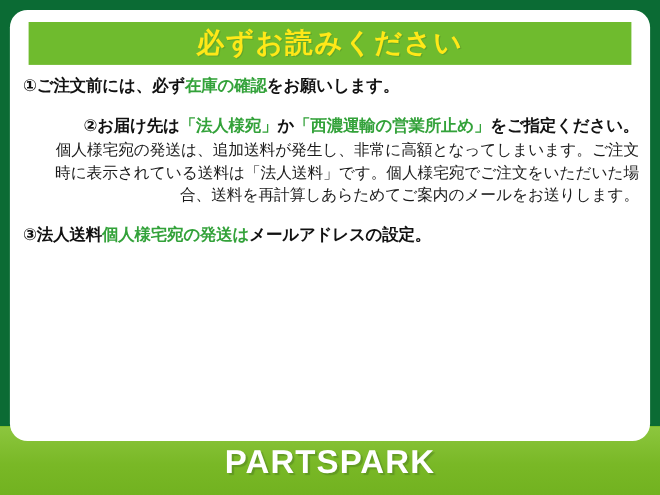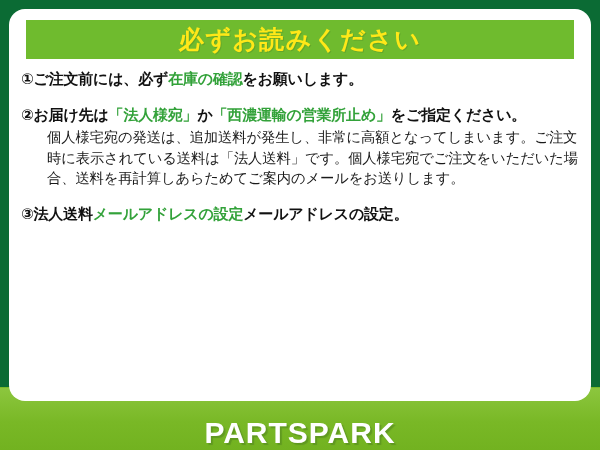--- a/index.html
+++ b/index.html
@@ -103,27 +103,27 @@
     display: block;
     margin-left: 26px;
     margin-top: 3px;
     font-size: 14.3px;
     color: #1a1a1a;
     line-height: 1.45;
     letter-spacing: -0.1px;
   }
 
   .item-1 { margin-top: 2px; }
-  .item-2 { margin-top: 16px; }
+  .item-2 { margin-top: 16px; text-align: right; }
   .item-3 { margin-top: 15px; }
 
   .brand {
     position: absolute;
     left: 0;
-    bottom: 0;
+    bottom: 12px;
     width: 600px;
     text-align: center;
     font-size: 30px;
     font-weight: bold;
     color: #ffffff;
     letter-spacing: 1px;
     text-shadow: 2px 2px 1px rgba(70,120,30,0.45);
   }
 </style>
 </head>
@@ -145,21 +145,21 @@
       <div class="item item-1">
         <span class="item-head"><span>①</span><span>ご注文前には、必ず</span><span class="hl">在庫の確認</span><span>をお願いします。</span></span>
       </div>
 
       <div class="item item-2">
         <span class="item-head wrap"><span>②</span><span>お届け先は</span><span class="hl">「法人様宛」</span><span>か</span><span class="hl">「西濃運輸の営業所止め」</span><span>をご指定ください。</span></span>
         <span class="item-body">個人様宅宛の発送は、追加送料が発生し、非常に高額となってしまいます。ご注文時に表示されている送料は「法人送料」です。個人様宅宛でご注文をいただいた場合、送料を再計算しあらためてご案内のメールをお送りします。</span>
       </div>
 
       <div class="item item-3">
-        <span class="item-head"><span>③</span><span>法人送料</span><span class="hl">メールアドレスの設定</span><span>メールアドレスの設定。</span></span>
+        <span class="item-head"><span>③</span><span>法人送料</span><span class="hl">個人様宅宛の発送は</span><span>メールアドレスの設定。</span></span>
       </div>
 
     </div>
   </div>
 
   <div class="brand">PARTSPARK</div>
 
 </div>
 
 </body></html>

